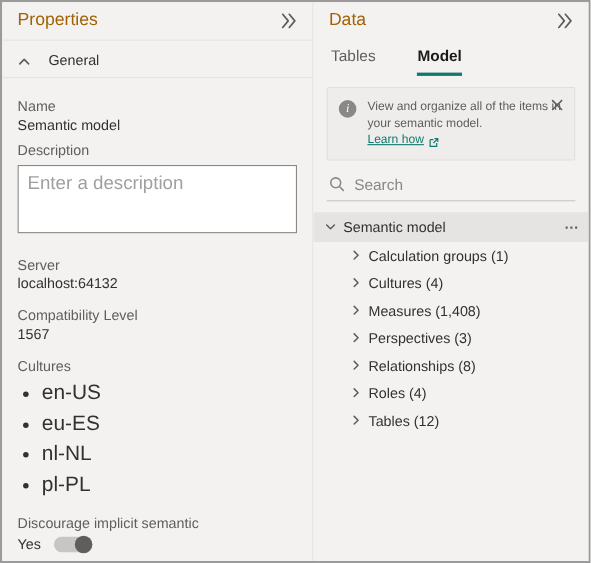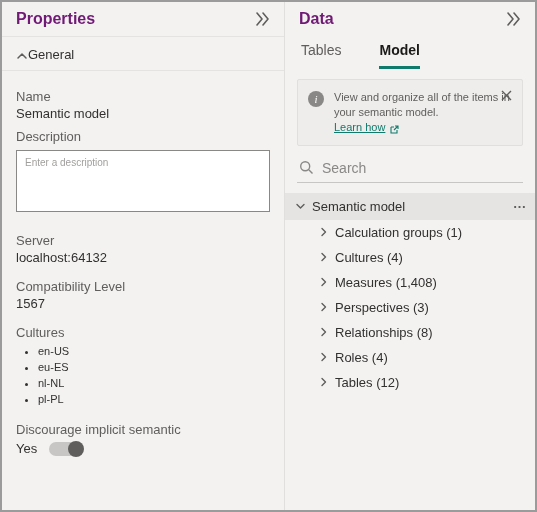--- a/index.html
+++ b/index.html
@@ -2,32 +2,32 @@
 <html><head>
 <meta charset="utf-8">
 <style>
   * { box-sizing: border-box; margin: 0; padding: 0; }
   html, body { width: 537px; height: 512px; font-family: "Segoe UI", Arial, sans-serif; font-size: 13px; color: #323130; background: #fff; }
   .frame { width: 537px; height: 512px; border: 2px solid #9b9b9b; display: flex; overflow: hidden; }
   .pane { background: #f3f2f1; height: 100%; overflow: hidden; }
   .pane-left { width: 283px; border-right: 1px solid #e1dfdd; }
   .pane-right { flex: 1; }
   .pane-header { display: flex; align-items: center; justify-content: space-between; padding: 8px 12px 4px 14px; }
-  .pane-header h1 { font-size: 16px; font-weight: 700; color: #701a75; }
+  .pane-header h1 { font-size: 16px; font-weight: 400; color: #a16207; }
   .collapse-icon { width: 18px; height: 18px; display:flex; align-items:center; justify-content:center; cursor:pointer; color:#605e5c; }
-  .section-header { padding: 10px 14px 8px 14px; display:flex; align-items:flex-end; gap:0; border-bottom:1px solid #e5e3e1; border-top:1px solid #e5e3e1; margin-top:4px; cursor:pointer;}
+  .section-header { padding: 10px 14px 8px 14px; display:flex; align-items:flex-end; gap:16px; border-bottom:1px solid #e5e3e1; border-top:1px solid #e5e3e1; margin-top:4px; cursor:pointer;}
   .section-header span.title { font-size: 13px; }
   .chev { display:inline-flex; }
   .body-left { padding: 10px 14px 0 14px; }
   .label { color: #605e5c; font-size: 13px; margin-top: 8px; }
   .value { color: #323130; font-size: 13px; margin-top: 2px; }
-  .textarea { margin-top:6px; width: 100%; height: 62px; border:1px solid #8a8886; background:#fff; padding:6px 8px; resize:none; font-family:inherit; font-size:10px; color:#323130; }
+  .textarea { margin-top:6px; width: 100%; height: 62px; border:1px solid #8a8886; background:#fff; padding:6px 8px; resize:none; font-family:inherit; font-size:17px; color:#323130; }
   .textarea::placeholder { color:#a19f9d; }
   ul.cultures { margin: 4px 0 0 22px; }
-  ul.cultures li { font-size:11px; line-height:1.45; }
+  ul.cultures li { font-size:19px; line-height:1.45; }
   .toggle-row { display:flex; align-items:flex-end; gap:12px; margin-top:4px; }
   .toggle { width:34px; height:14px; background:#c8c6c4; border-radius:10px; position:relative; cursor:pointer; }
   .toggle .knob { width:16px; height:16px; background:#605e5c; border-radius:50%; position:absolute; top:-1px; right:-1px; }
   
   .tabs { display:flex; gap:38px; padding: 10px 16px 0 16px; }
   .tab { font-size:14px; padding-bottom:8px; cursor:pointer; color:#605e5c; border-bottom:3px solid transparent; }
   .tab.active { color:#1b1a19; font-weight:600; border-bottom-color:#0f7b6c; }
   .tip { margin: 10px 12px 0 12px; background:#eeedec; border:1px solid #e1dfdd; border-radius:2px; padding:10px 10px 10px 10px; display:flex; gap:10px; position:relative; }
   .tip .info-icon { width:16px;height:16px;border-radius:50%;background:#8a8886;color:#fff;display:flex;align-items:center;justify-content:center;font-size:11px;font-style:italic;font-family:Georgia,serif;flex-shrink:0; margin-top:1px;}
   .tip .txt { font-size:11px; color:#605e5c; line-height:1.35; }

